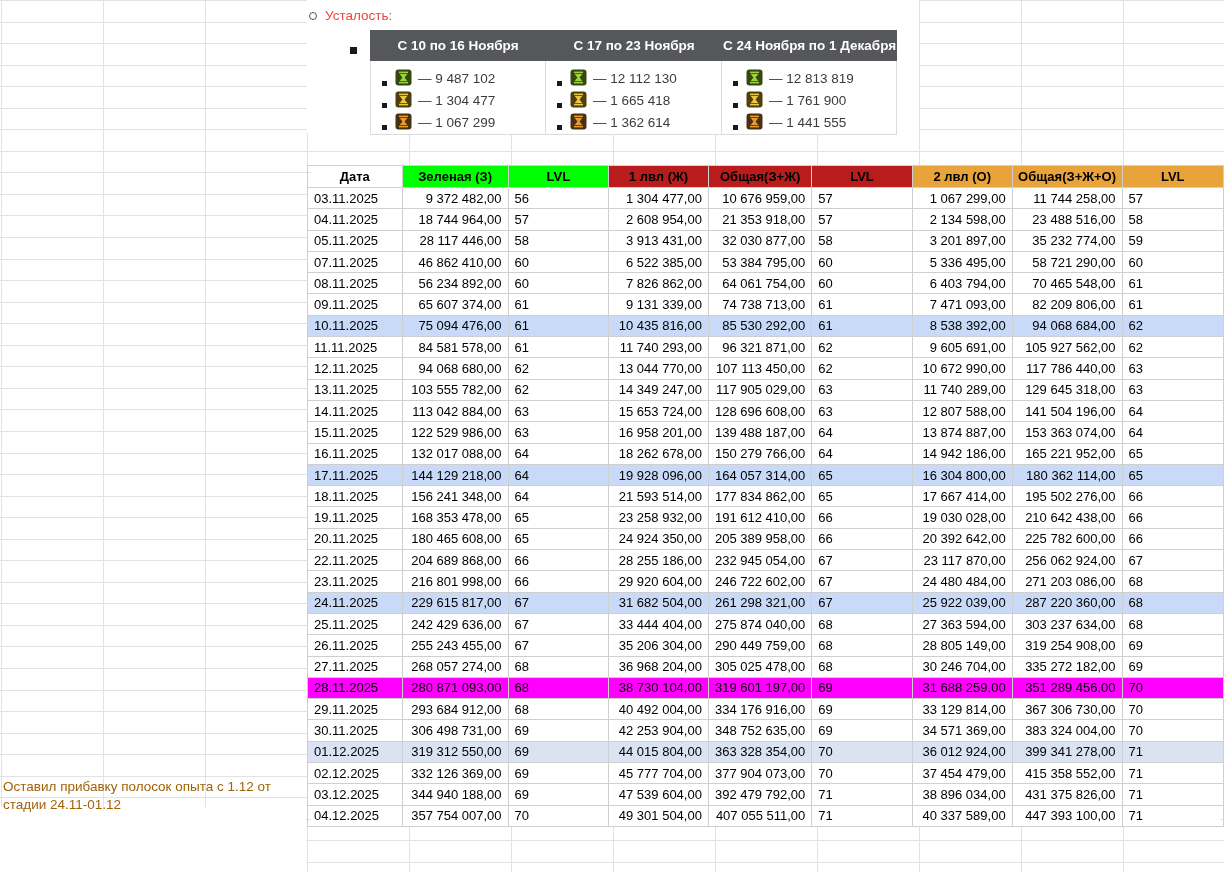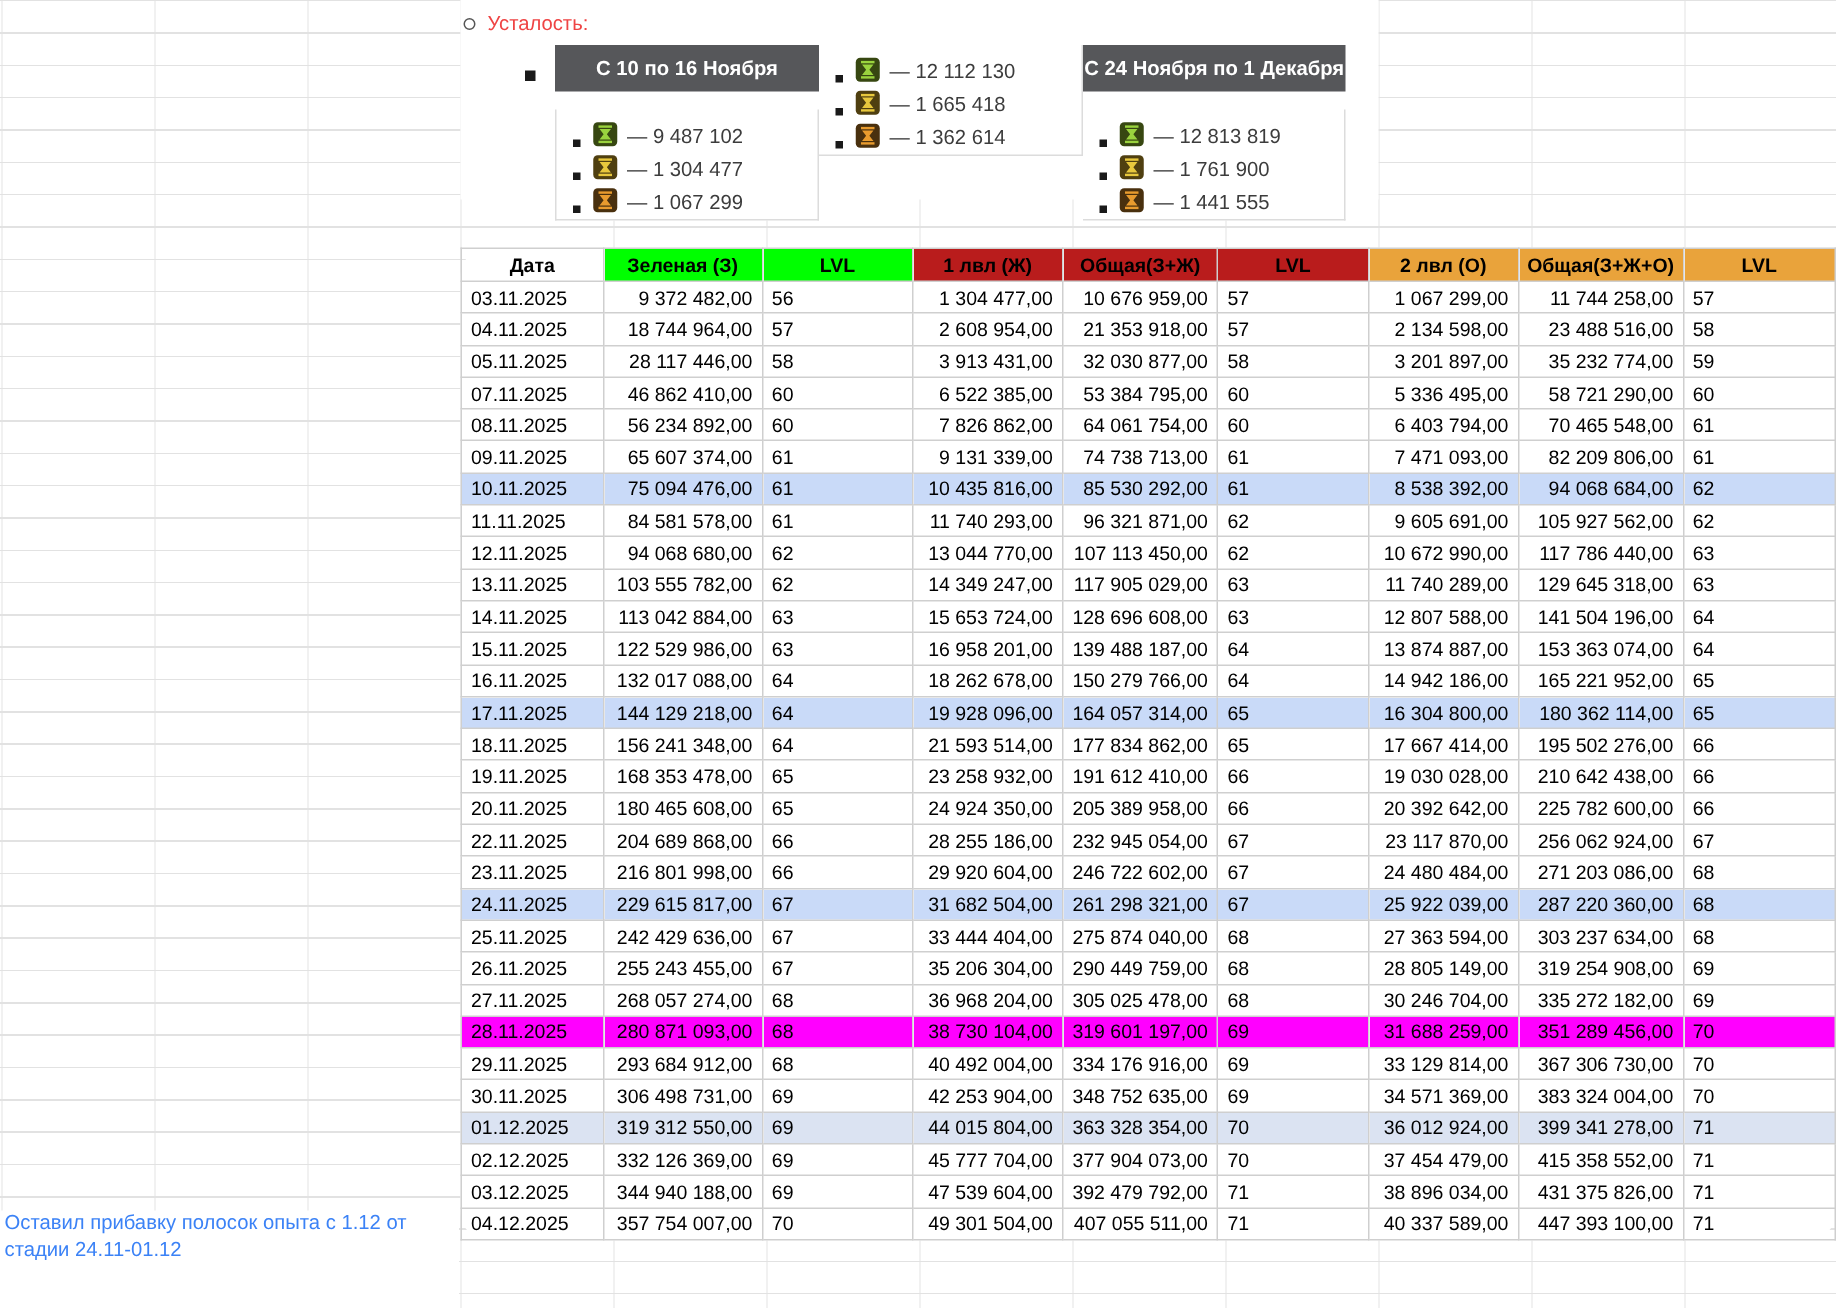--- a/index.html
+++ b/index.html
@@ -19,34 +19,34 @@
   }
   .legend-patch{position:absolute;left:307px;top:0;width:612px;height:133px;background:#fff;z-index:1;}
   .note-patch{position:absolute;left:0;top:807px;width:306px;height:65px;background:#fff;z-index:1;}
 
   
   .legend{position:absolute;left:307px;top:0;z-index:2;width:612px;}
   .legend-title{position:absolute;left:2px;top:8px;font-size:13.5px;color:#ef4444;display:flex;align-items:center;}
   .circle-bullet{display:inline-block;width:6px;height:6px;border:1.5px solid #555;border-radius:50%;margin-right:8px;}
   .sq-bullet-out{position:absolute;left:43px;top:47px;width:7px;height:7px;background:#1a1a1a;}
   .legend-box{position:absolute;left:63px;top:30px;width:527px;display:flex;}
-  .legend-col{width:176px;display:flex;flex-direction:column;gap:12px;}
+  .legend-col{width:176px;display:flex;flex-direction:column;}
   .legend-col:last-child{width:175px;}
   .l-head{height:31px;background:#56575a;color:#fff;font-weight:bold;font-size:13.5px;
           display:flex;align-items:center;justify-content:center;white-space:nowrap;}
   .l-body{background:#fff;border-bottom:1px solid #dcdcdc;padding:3px 0 4px 0;}
   .legend-col:first-child .l-body{border-left:1px solid #dcdcdc;}
   .l-body{border-right:1px solid #dcdcdc;}
   .l-item{height:22px;display:flex;align-items:flex-end;padding-left:11px;white-space:nowrap;}
   .sq-bullet{display:inline-block;width:5px;height:5px;background:#1a1a1a;margin-right:8px;flex:none;}
   .hour-ic{flex:none;margin-right:6px;}
   .l-val{font-size:13.5px;color:#3c3c3c;}
 
   
-  .note{position:absolute;left:3px;top:806px;width:300px;z-index:2;font-size:13.5px;line-height:18px;color:#3b82f6;}
+  .note{position:absolute;left:3px;top:778px;width:300px;z-index:2;font-size:13.5px;line-height:18px;color:#a16207;}
 
   
   table.xp{position:absolute;left:307px;top:165px;z-index:2;border-collapse:collapse;table-layout:fixed;
            font-size:13px;background:#fff;border-radius:19px;}
   table.xp th,table.xp td{border:1px solid #cfcfcf;overflow:hidden;white-space:nowrap;}
   table.xp th{font-weight:bold;text-align:center;height:21px;padding:0;font-size:13px;color:#000;}
   table.xp td{height:20.3px;padding:0 6px;color:#000;}
   th.c-green{background:#00ff00;}
   th.c-yellow{background:#b91c1c;}
   th.c-orange{background:#e9a33b;}
@@ -100,20 +100,21 @@
       <rect class="ic-bg" x="0.5" y="0.5" width="16" height="16" rx="3" fill="#49300e"></rect>
       <rect class="ic-glass" x="4" y="2.6" width="9" height="1.6" fill="#e89b2e"></rect>
       <path class="ic-glass" d="M4.7 5 h7.6 L9.6 8.5 l2.7 3.5 H4.7 L7.4 8.5 Z" fill="#e89b2e"></path>
       <rect class="ic-glass" x="4" y="12.8" width="9" height="1.6" fill="#e89b2e"></rect>
     </svg>
     <span class="l-val">— 1 067 299</span>
   </div>
         </div>
   </div>
       <div class="legend-col">
+    <div class="l-head">С 17 по 23 Ноября</div>
     <div class="l-body">
           <div class="l-item">
     <span class="sq-bullet"></span>
     <svg class="hour-ic" width="17" height="17" viewBox="0 0 17 17">
       <rect class="ic-bg" x="0.5" y="0.5" width="16" height="16" rx="3" fill="#374711"></rect>
       <rect class="ic-glass" x="4" y="2.6" width="9" height="1.6" fill="#9ad33e"></rect>
       <path class="ic-glass" d="M4.7 5 h7.6 L9.6 8.5 l2.7 3.5 H4.7 L7.4 8.5 Z" fill="#9ad33e"></path>
       <rect class="ic-glass" x="4" y="12.8" width="9" height="1.6" fill="#9ad33e"></rect>
     </svg>
     <span class="l-val">— 12 112 130</span>

